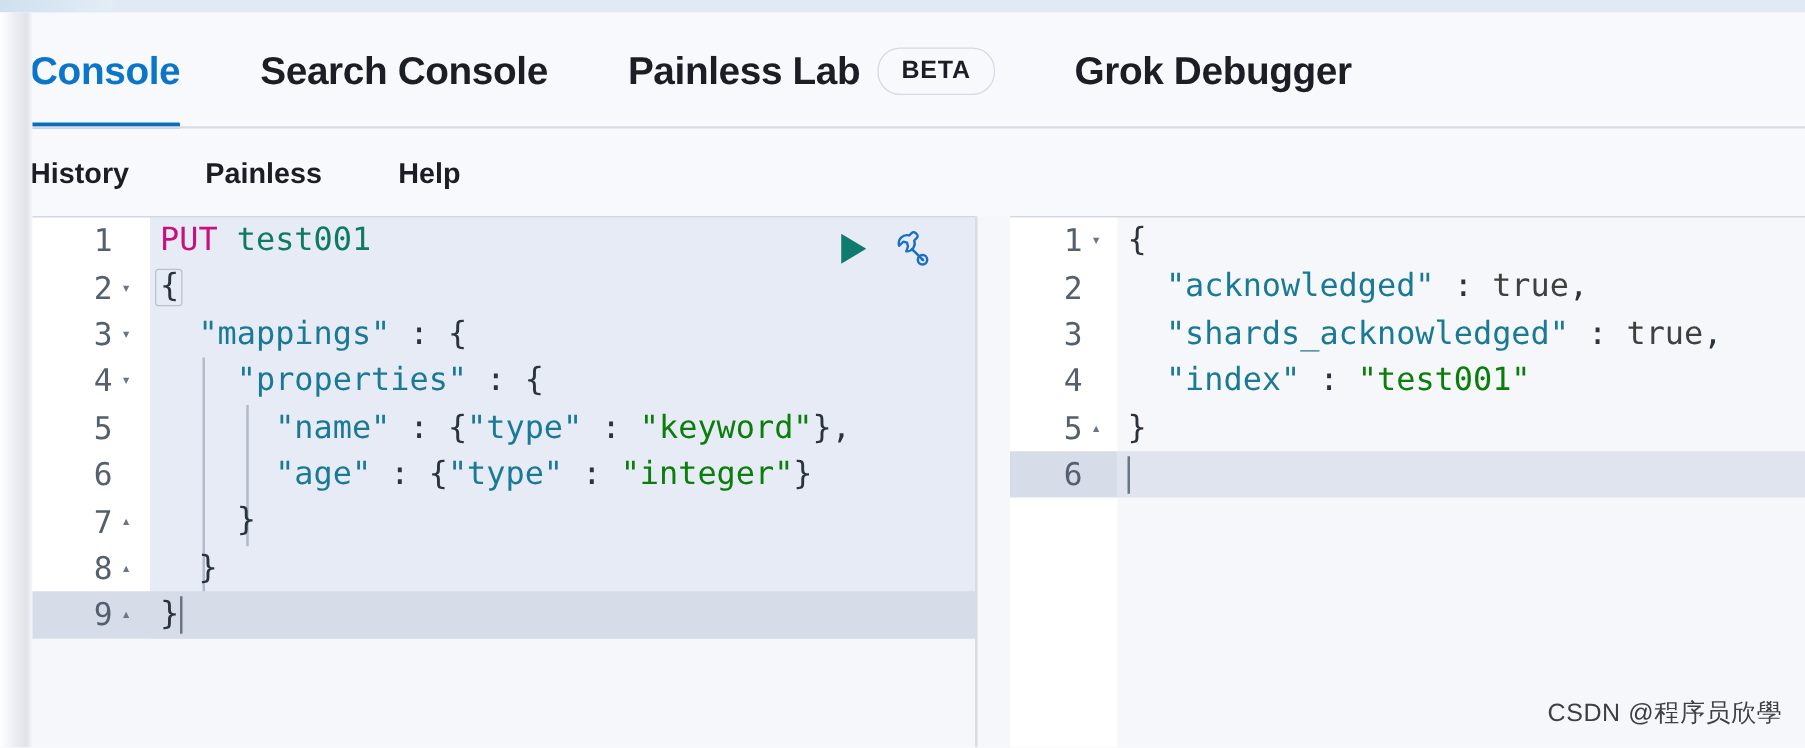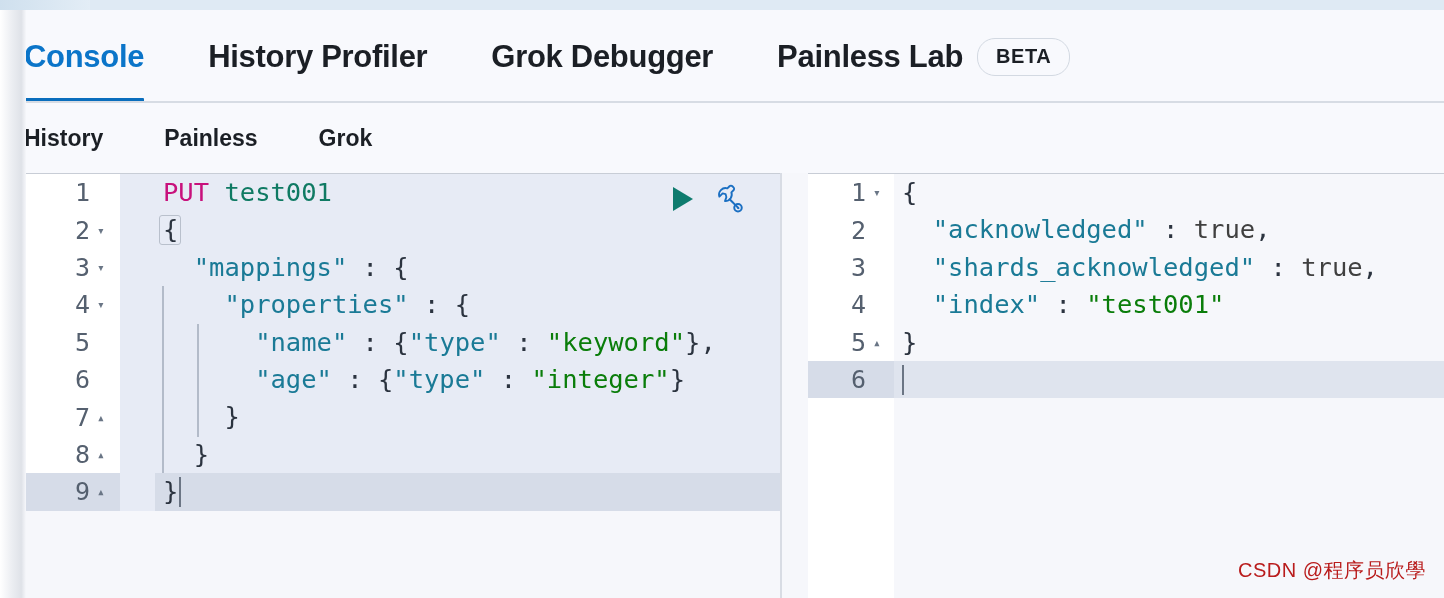--- a/index.html
+++ b/index.html
@@ -221,21 +221,20 @@
   .cline {
     position: relative;
     height: 37.4px;
     line-height: 37.4px;
     white-space: pre;
     font-family: "DejaVu Sans Mono", monospace;
     font-size: 25.5px;
     color: #2b333f;
     padding-left: 8px;
     box-sizing: border-box;
-    margin-left: 35px;
   }
   .cline.active {
     background: #d6dce8;
   }
 
   
   .tk-method { color: #c8117c; }
   .tk-url    { color: #0f7a63; }
   .tk-key    { color: #1a7a96; }
   .tk-string { color: #0a7d0a; }
@@ -368,21 +367,21 @@
     background: #dfe4ee;
     z-index: 0;
   }
 
   
   .watermark {
     position: absolute;
     right: 18px;
     bottom: 14px;
     font-size: 20px;
-    color: #b91c1c;
+    color: #404040;
     font-family: "Liberation Sans", sans-serif;
     letter-spacing: 0.5px;
     z-index: 8;
     white-space: nowrap;
     text-align: center;
   }
 </style>
 </head>
 <body>
 
@@ -393,40 +392,40 @@
   </div>
 
   <div class="tabbar">
     <div class="tabs">
 
       <div class="tab active">
         <span>Console</span>
       </div>
 
       <div class="tab">
-        <span>History Profiler</span>
-      </div>
-
-      <div class="tab">
-        <span>Grok Debugger</span>
+        <span>Search Console</span>
       </div>
 
       <div class="tab">
         <span>Painless Lab</span>
         <span class="beta-badge">BETA</span>
       </div>
 
+      <div class="tab">
+        <span>Grok Debugger</span>
+      </div>
+
     </div>
   </div>
   <div class="tabbar-underline"></div>
 
   <div class="submenu">
     <div class="submenu-item">History</div>
     <div class="submenu-item">Painless</div>
-    <div class="submenu-item">Grok</div>
+    <div class="submenu-item">Help</div>
   </div>
 
   <div class="console">
 
     <div class="pane-left">
       <div class="code-area-left"></div>
       <div class="code-area-left-below"></div>
 
       <div class="indent-guides">
         <div class="iguide" style="left:42px; top:112px; height:188px;"></div>

